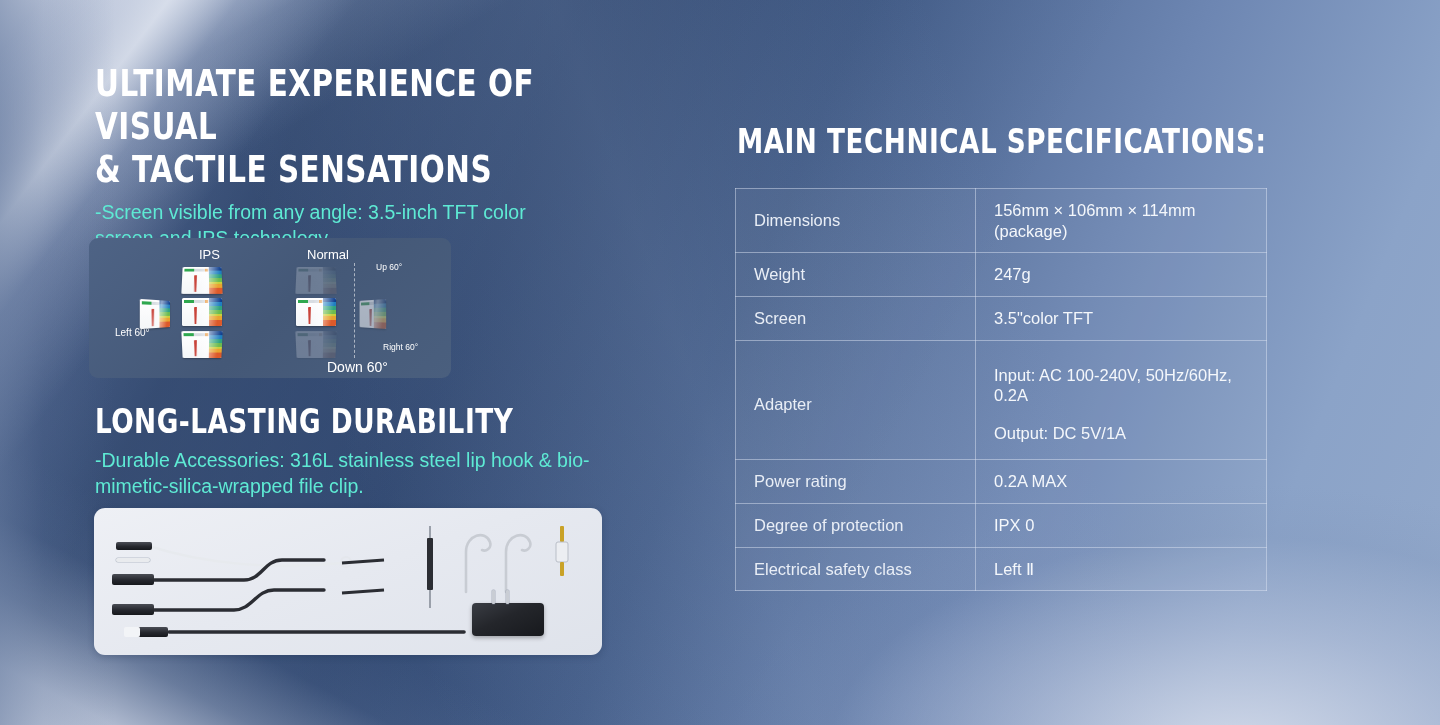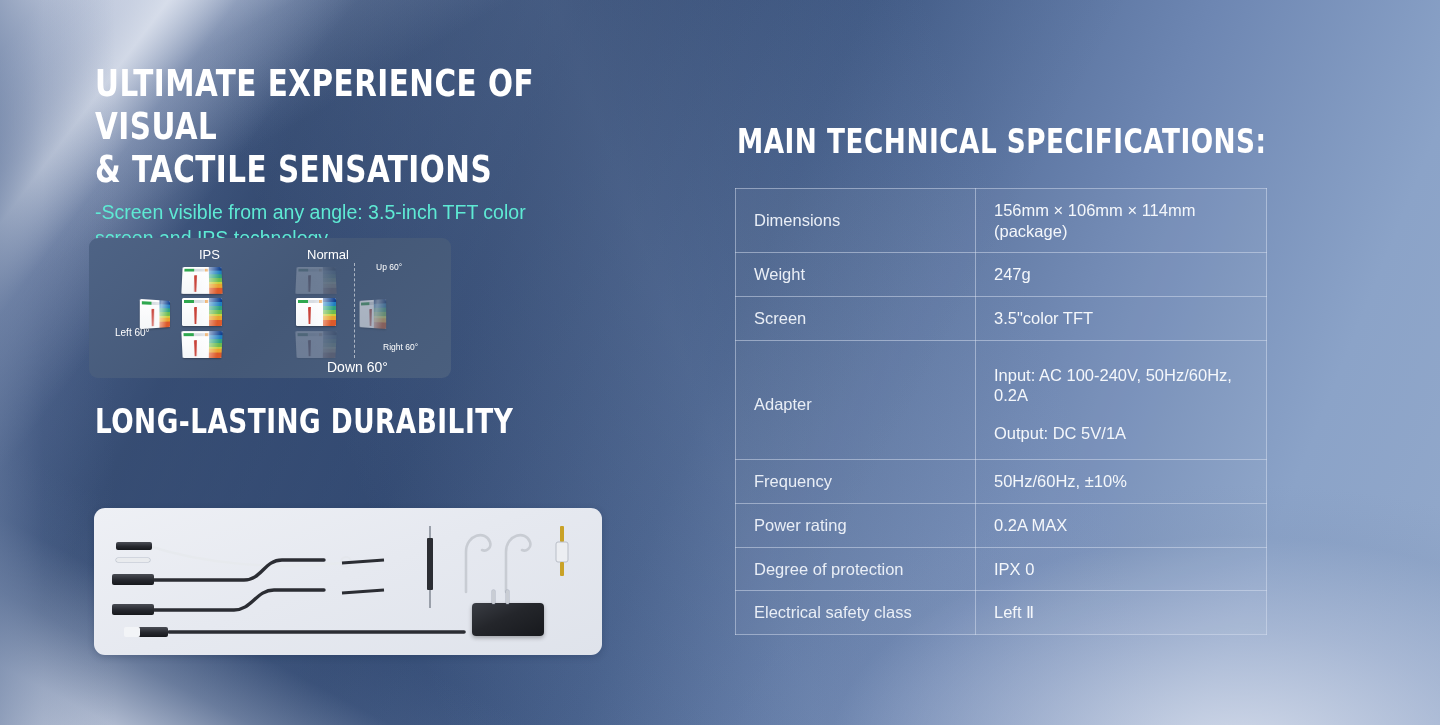--- a/index.html
+++ b/index.html
@@ -317,20 +317,24 @@
     </div>
     <div class="dev dim" style="left:268px; top:62px; transform:perspective(110px) rotateY(-28deg); width:30px;">
       <div class="topbar"></div>
       <div class="canal"></div>
       <div class="barsR"></div>
       <div class="sheen"></div>
     </div>
   </div>
 
   <div class="h-title" id="headline-2">LONG-LASTING DURABILITY</div>
+  <div class="body-txt" id="desc-2">
+    <span style="display:block">-Durable Accessories: 316L stainless steel lip hook &amp; bio-</span>
+    <span style="display:block">mimetic-silica-wrapped file clip.</span>
+  </div>
 
   <div id="acc-panel">
     <svg class="cable-svg" width="508" height="147">
 
       <path d="M55,38 C 110,56 180,62 248,55" stroke="#e7eaee" stroke-width="2.4" fill="none"></path>
       <circle cx="252" cy="54" r="5" fill="none" stroke="#e4e7ec" stroke-width="2.2"></circle>
 
       <path d="M60,72 L 150,72 C 168,72 170,52 188,52 L 230,52" stroke="#2b2d33" stroke-width="3.4" fill="none" stroke-linecap="round"></path>
       <path d="M248,55 L 290,52" stroke="#2b2d33" stroke-width="3" fill="none"></path>
 
@@ -380,24 +384,20 @@
         <td class="val">3.5"color TFT</td>
       </tr>
       <tr class="tall">
         <td class="key">Adapter</td>
         <td class="val">
           <span style="display:block">Input: AC 100-240V, 50Hz/60Hz, 0.2A</span>
           <span class="line2" style="display:block">Output: DC 5V/1A</span>
         </td>
       </tr>
       <tr>
-        <td class="key">Frequency</td>
-        <td class="val">50Hz/60Hz, ±10%</td>
-      </tr>
-      <tr>
         <td class="key">Power rating</td>
         <td class="val">0.2A MAX</td>
       </tr>
       <tr>
         <td class="key">Degree of protection</td>
         <td class="val">IPX 0</td>
       </tr>
       <tr>
         <td class="key">Electrical safety class</td>
         <td class="val">Left Ⅱ</td>

